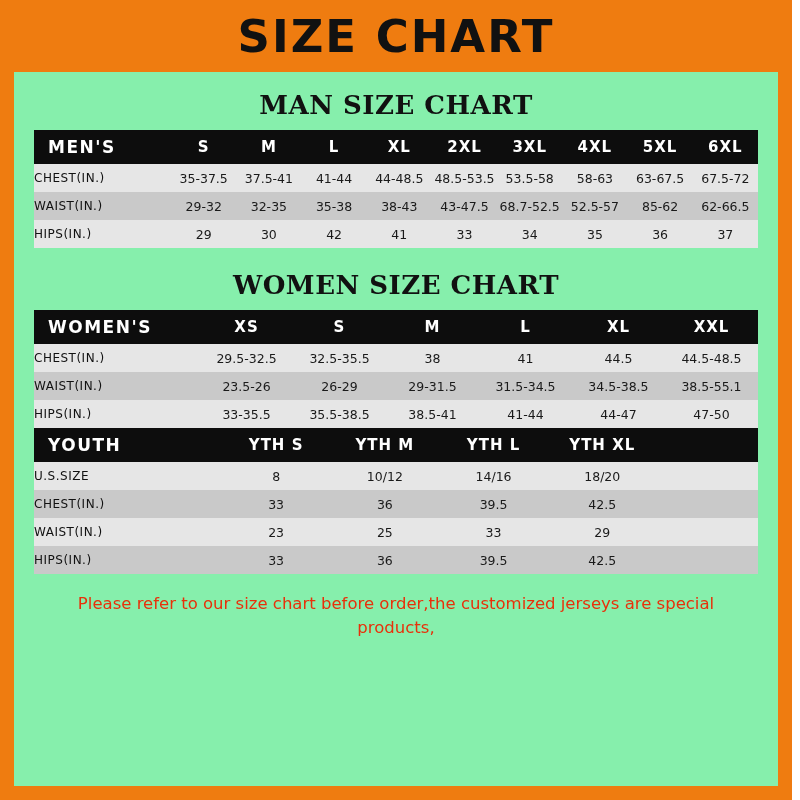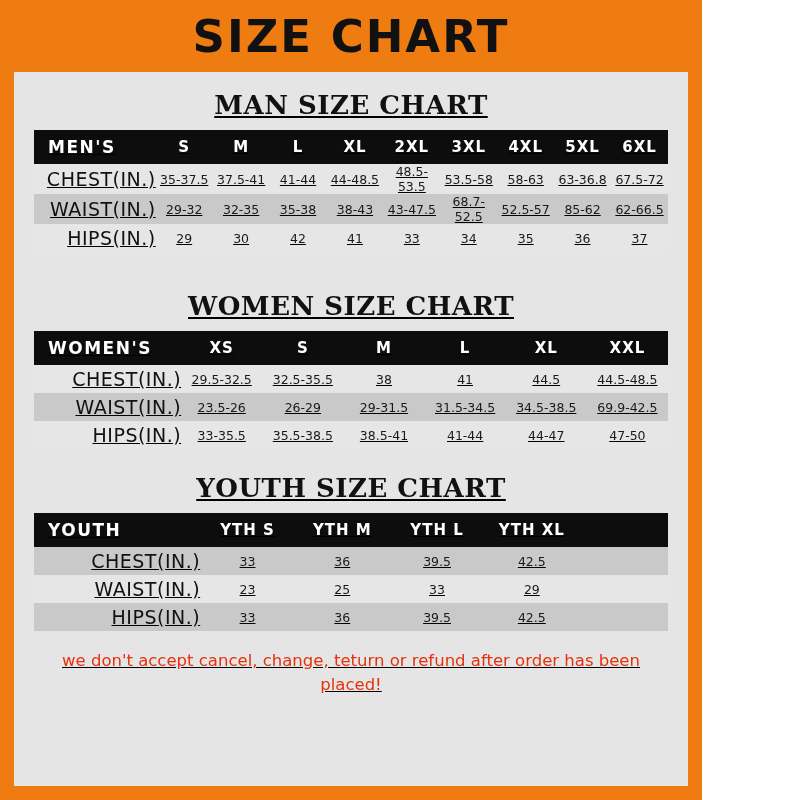--- a/index.html
+++ b/index.html
@@ -8,26 +8,26 @@
   }
   body {
     width: 800px;
     height: 800px;
     background: #ffffff;
     font-family: "DejaVu Sans", sans-serif;
     overflow: hidden;
   }
   .page {
     position: relative;
-    width: 702px;
+    width: 792px;
     height: 800px;
     box-sizing: border-box;
     border-left: 14px solid #ef7c10;
     border-right: 14px solid #ef7c10;
-    background: #e5e5e5;
+    background: #86efac;
   }
   .header-bar {
     height: 72px;
     background: #ef7c10;
     display: flex;
     align-items: center;
     justify-content: center;
     margin-left: -14px;
     margin-right: -14px;
     padding: 0 14px;
@@ -36,32 +36,31 @@
     font-family: "DejaVu Sans", sans-serif;
     font-weight: bold;
     font-size: 45px;
     letter-spacing: 2px;
     color: #111111;
     text-align: center;
     line-height: 1;
   }
   .content {
     padding: 0 20px;
-    text-decoration: underline;
   }
   .section-title {
     text-align: center;
     font-family: "DejaVu Serif", serif;
     font-weight: bold;
     font-size: 26px;
     color: #111111;
     letter-spacing: 0.5px;
   }
   .t-man { margin-top: 18px; margin-bottom: 10px; }
-  .t-women { margin-top: 39px; margin-bottom: 10px; }
+  .t-women { margin-top: 22px; margin-bottom: 10px; }
   .t-youth { margin-top: 24px; margin-bottom: 10px; }
 
   table.size-table {
     width: 100%;
     border-collapse: collapse;
     table-layout: fixed;
   }
   table.size-table th,
   table.size-table td {
     text-align: center;
@@ -80,24 +79,24 @@
     letter-spacing: 1px;
   }
   table.size-table thead th.rowlabel {
     text-align: left;
     padding-left: 14px;
     font-size: 17px;
     letter-spacing: 1.5px;
   }
   table.size-table tbody td.rowlabel {
     font-weight: normal;
-    font-size: 19px;
+    font-size: 12px;
     letter-spacing: 0.5px;
     color: #111111;
-    text-align: right;
+    text-align: left;
   }
   table.size-table tbody tr.shade-light td { background: #e6e6e6; }
   table.size-table tbody tr.shade-dark td { background: #c9c9c9; }
 
   .footnote {
     margin-top: 18px;
     padding: 0 10px;
     color: #e8300a;
     font-family: "DejaVu Sans", sans-serif;
     font-size: 16.5px;
@@ -144,21 +143,21 @@
       <tbody>
         <tr class="shade-light">
           <td class="rowlabel">CHEST(IN.)</td>
           <td>35-37.5</td>
           <td>37.5-41</td>
           <td>41-44</td>
           <td>44-48.5</td>
           <td>48.5-53.5</td>
           <td>53.5-58</td>
           <td>58-63</td>
-          <td>63-36.8</td>
+          <td>63-67.5</td>
           <td>67.5-72</td>
         </tr>
         <tr class="shade-dark">
           <td class="rowlabel">WAIST(IN.)</td>
           <td>29-32</td>
           <td>32-35</td>
           <td>35-38</td>
           <td>38-43</td>
           <td>43-47.5</td>
           <td>68.7-52.5</td>
@@ -204,47 +203,54 @@
           <td>44.5</td>
           <td>44.5-48.5</td>
         </tr>
         <tr class="shade-dark">
           <td class="rowlabel">WAIST(IN.)</td>
           <td>23.5-26</td>
           <td>26-29</td>
           <td>29-31.5</td>
           <td>31.5-34.5</td>
           <td>34.5-38.5</td>
-          <td>69.9-42.5</td>
+          <td>38.5-55.1</td>
         </tr>
         <tr class="shade-light">
           <td class="rowlabel">HIPS(IN.)</td>
           <td>33-35.5</td>
           <td>35.5-38.5</td>
           <td>38.5-41</td>
           <td>41-44</td>
           <td>44-47</td>
           <td>47-50</td>
         </tr>
       </tbody>
     </table>
 
-    <div class="section-title t-youth">YOUTH SIZE CHART</div>
     <table class="size-table">
       <thead>
         <tr>
           <th class="rowlabel" style="width:24%">YOUTH</th>
           <th>YTH S</th>
           <th>YTH M</th>
           <th>YTH L</th>
           <th>YTH XL</th>
           <th style="width:14%"></th>
         </tr>
       </thead>
       <tbody>
+        <tr class="shade-light">
+          <td class="rowlabel">U.S.SIZE</td>
+          <td>8</td>
+          <td>10/12</td>
+          <td>14/16</td>
+          <td>18/20</td>
+          <td></td>
+        </tr>
         <tr class="shade-dark">
           <td class="rowlabel">CHEST(IN.)</td>
           <td>33</td>
           <td>36</td>
           <td>39.5</td>
           <td>42.5</td>
           <td></td>
         </tr>
         <tr class="shade-light">
           <td class="rowlabel">WAIST(IN.)</td>
@@ -259,19 +265,19 @@
           <td>33</td>
           <td>36</td>
           <td>39.5</td>
           <td>42.5</td>
           <td></td>
         </tr>
       </tbody>
     </table>
 
     <div class="footnote">
-      <span class="line">we don't accept cancel, change, teturn or refund after order has been placed!</span>
+      <span class="line">Please refer to our size chart before order,the customized jerseys are special products,</span>
     </div>
 
   </div>
 
   <div class="bottom-bar"></div>
 </div>
 
 </body></html>

